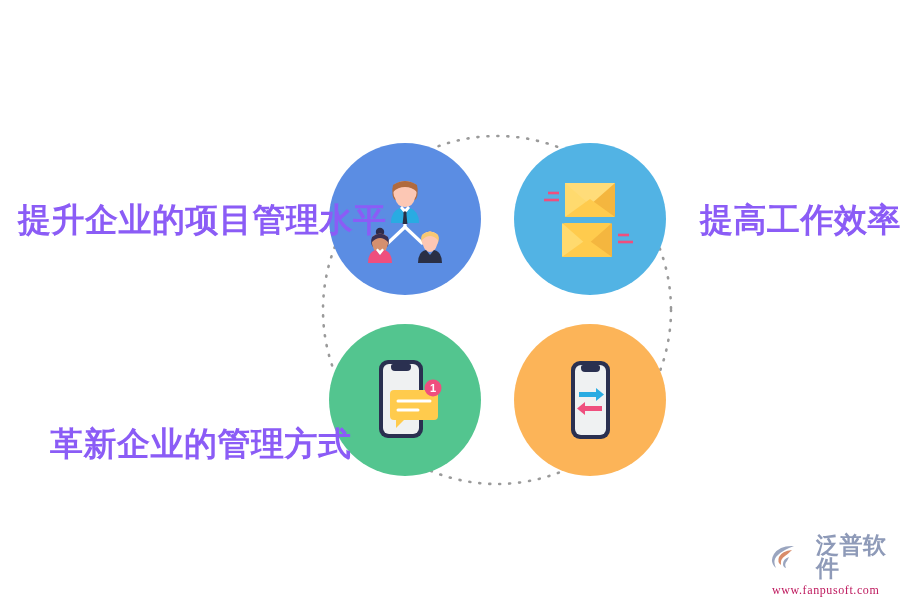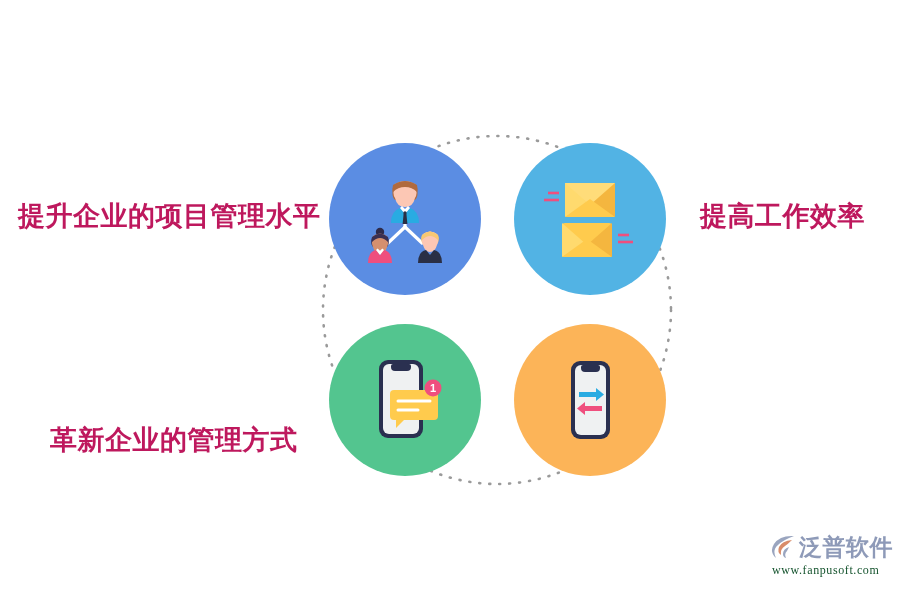--- a/index.html
+++ b/index.html
@@ -41,23 +41,23 @@
   .bubble-tl { left: 329px; top: 143px; }
   .bubble-tr { left: 514px; top: 143px; }
   .bubble-bl { left: 329px; top: 324px; }
   .bubble-br { left: 514px; top: 324px; }
 
   .bubble svg { display: block; }
 
   
   .label {
     position: absolute;
-    font-size: 27px;
+    font-size: 33px;
     font-weight: bold;
-    color: #be185d;
+    color: #8b5cf6;
     white-space: nowrap;
     letter-spacing: 0.5px;
     line-height: 1;
   }
   .label-tl { left: 18px;  top: 203px; }
   .label-tr { left: 700px; top: 203px; }
   .label-bl { left: 50px;  top: 427px; }
   .label-br { left: 690px; top: 403px; }
 
   
@@ -67,33 +67,33 @@
     top: 534px;
     width: 124px;
     height: 52px;
     display: flex;
     flex-direction: column;
     align-items: flex-start;
   }
   .wm-row {
     display: flex;
     align-items: center;
-    gap: 3px;
+    gap: 20px;
   }
   .wm-mark { flex: 0 0 auto; }
   .wm-text {
     font-size: 23px;
     font-weight: bold;
     color: #8e9ab8;
     line-height: 1;
     letter-spacing: 0.5px;
   }
   .wm-url {
     font-size: 12px;
-    color: #14532d;
+    color: #be185d;
     letter-spacing: 0.6px;
     margin-top: 3px;
     margin-left: 2px;
     font-family: "Liberation Serif", "DejaVu Serif", serif;
   }
 </style>
 </head>
 <body>
 
 <div id="stage">

